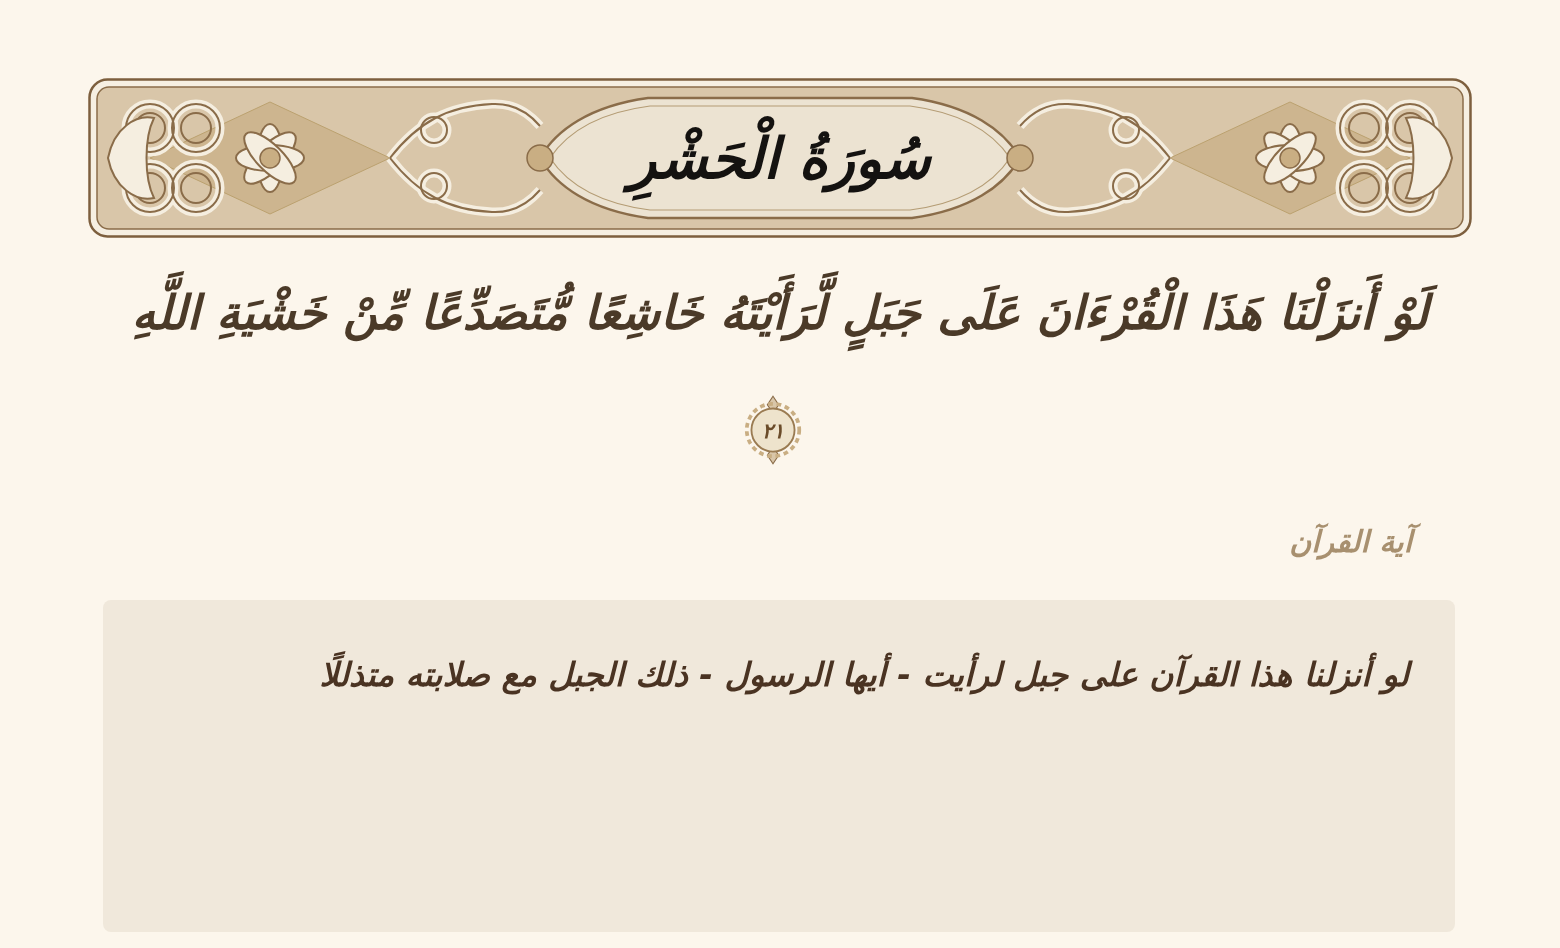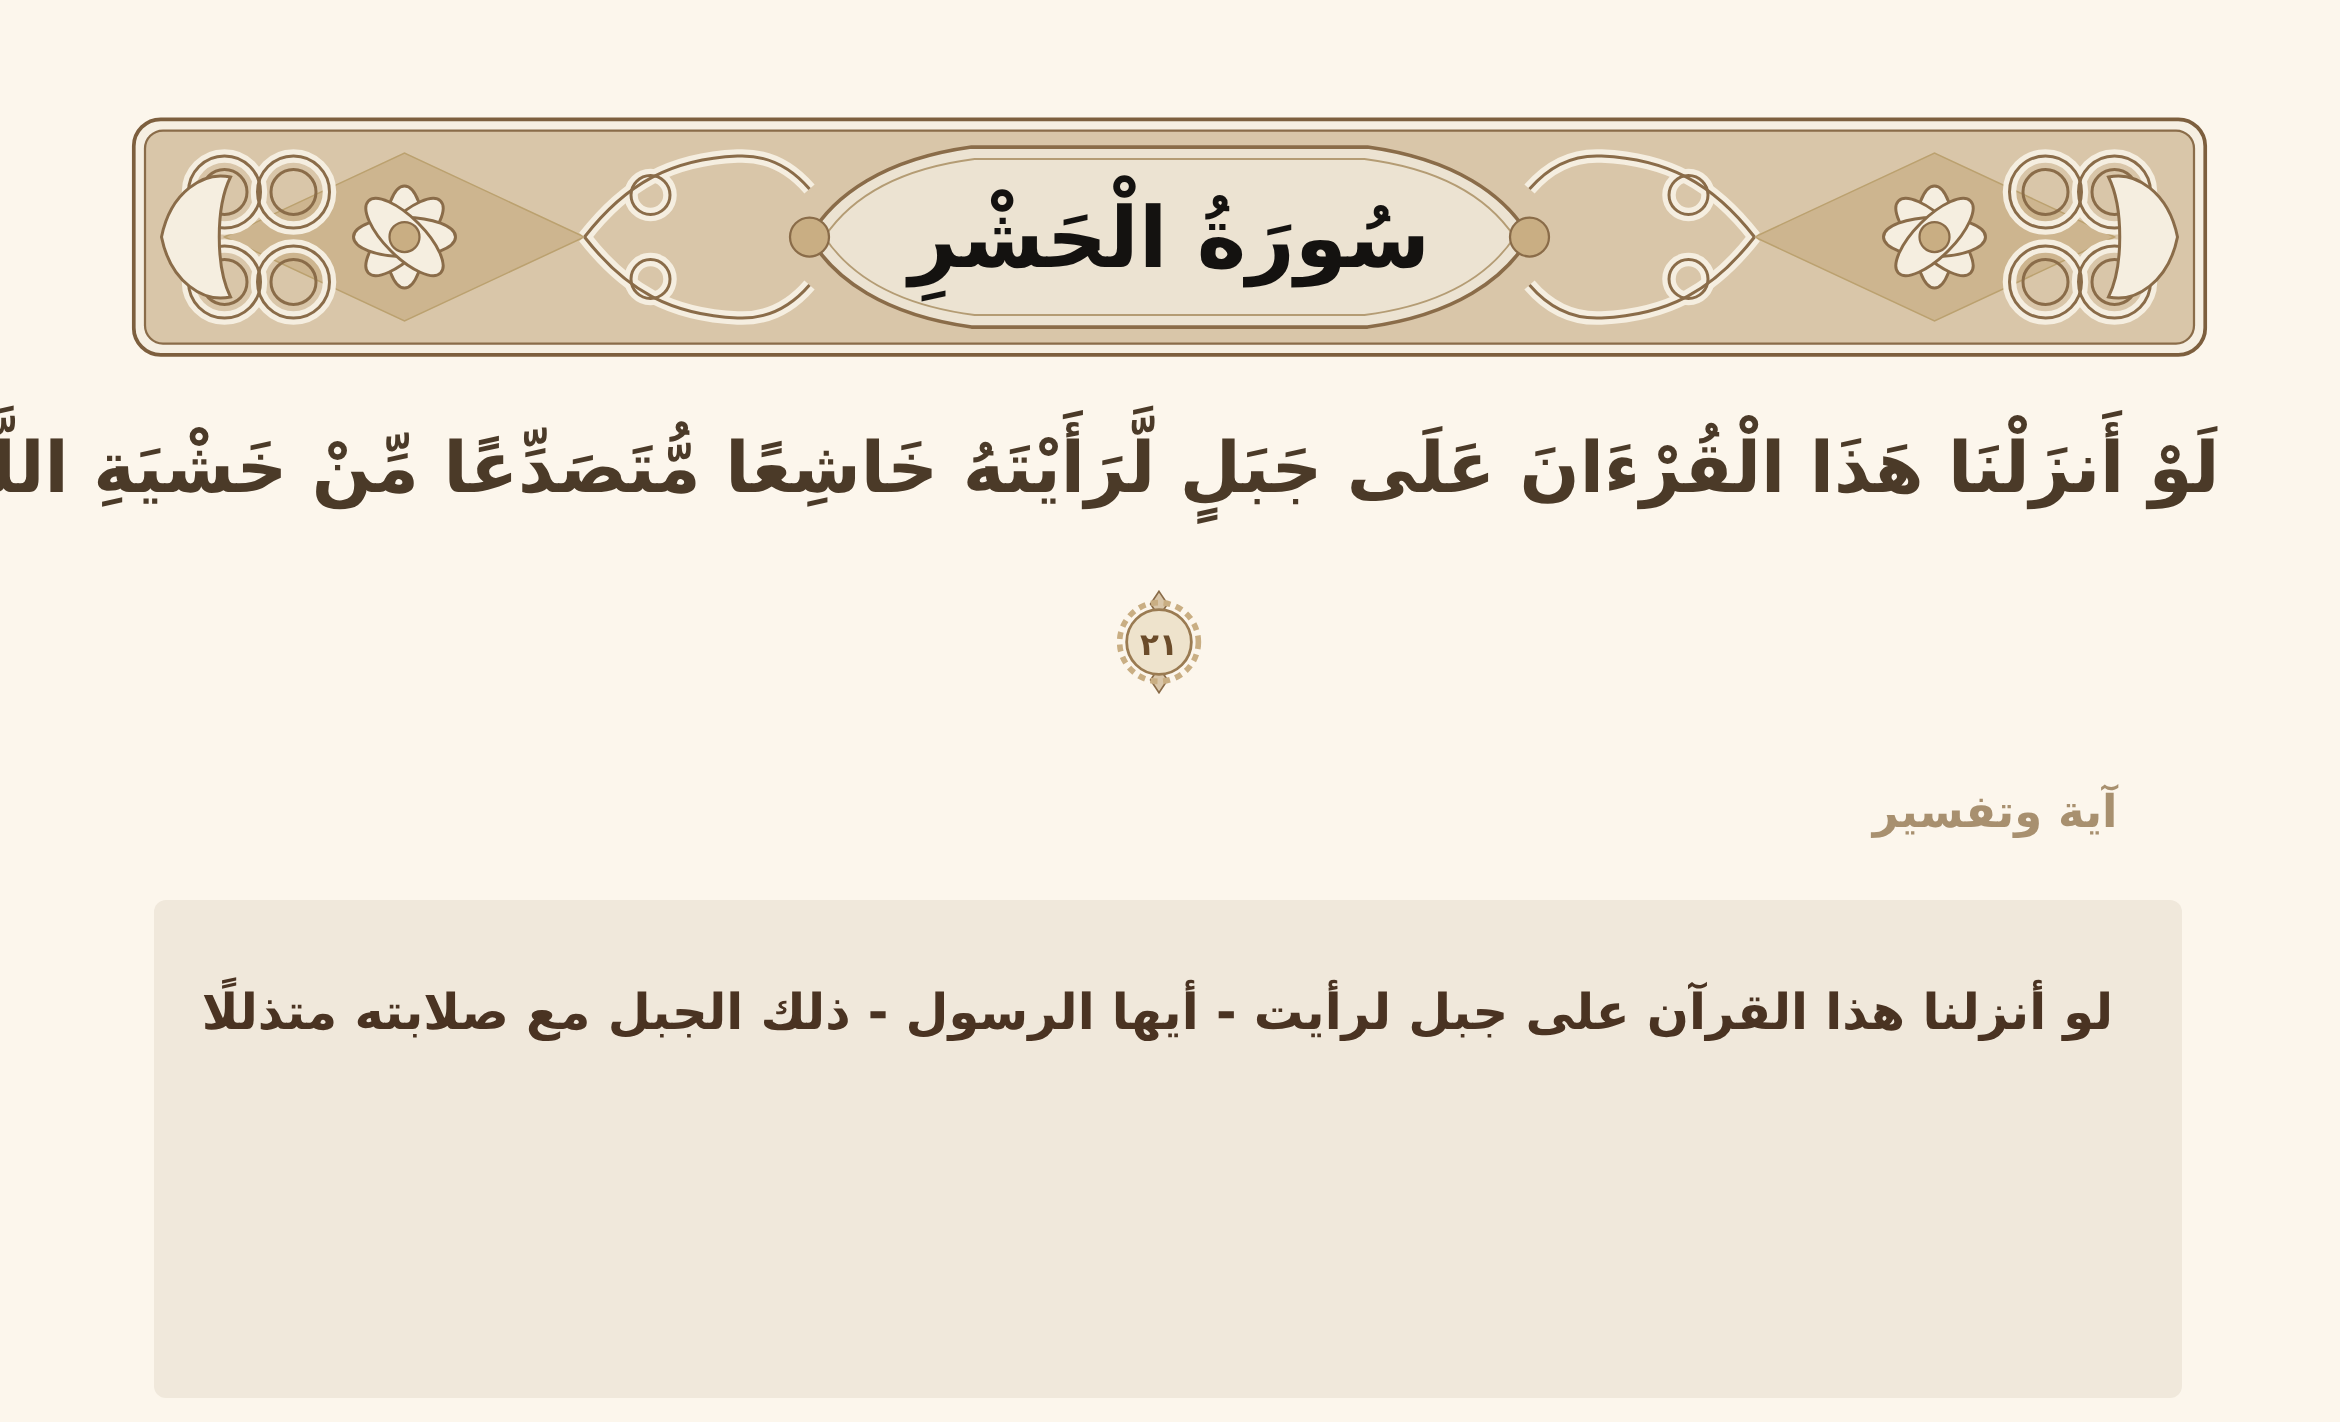--- a/index.html
+++ b/index.html
@@ -3,21 +3,21 @@
 <meta charset="utf-8">
 <style>
   html, body { margin: 0; padding: 0; }
   body {
     width: 1560px; height: 948px;
     background: var(--page-bg, #fcf6ec);
     font-family: "DejaVu Sans", sans-serif;
     overflow: hidden; position: relative;
     direction: rtl;
   }
-  .stage { position: absolute; inset: 0; }
+  .stage { position: absolute; inset: 0; font-style: italic; }
 
   
   .banner {
     position: absolute; left: 88px; top: 78px;
     width: 1384px; height: 160px;
   }
 
   
   .verse {
     position: absolute; top: 254px; left: 80px; right: 80px;
@@ -141,21 +141,21 @@
       <svg class="medallion" viewBox="0 0 64 74">
         <path d="M32,1 L38,10 L32,19 L26,10 Z" fill="#d9c6a9" stroke="#8a6c49" stroke-width="1.2"></path>
         <path d="M32,55 L38,64 L32,73 L26,64 Z" fill="#d9c6a9" stroke="#8a6c49" stroke-width="1.2"></path>
         <circle cx="32" cy="37" r="28" fill="none" stroke="#c9ae83" stroke-width="4" stroke-dasharray="5 4"></circle>
         <circle cx="32" cy="37" r="23" fill="#eee3cc" stroke="#9a7b52" stroke-width="2"></circle>
         <text x="32" y="46" text-anchor="middle" font-family="DejaVu Sans, sans-serif" font-size="22" font-weight="bold" fill="#6b4c2a">٢١</text>
       </svg>
     </div>
   </div>
 
-  <div class="section-label">آية وتفسير</div>
+  <div class="section-label">آية القرآن</div>
 
   <div class="tafsir-box">
     <div class="tafsir-text">
         <div class="tafsir-line"><span>لو أنزلنا هذا القرآن على جبل لرأيت - أيها الرسول - ذلك الجبل مع صلابته متذللًا</span></div>
       </div>
   </div>
 
 </div>
 
 </body></html>

